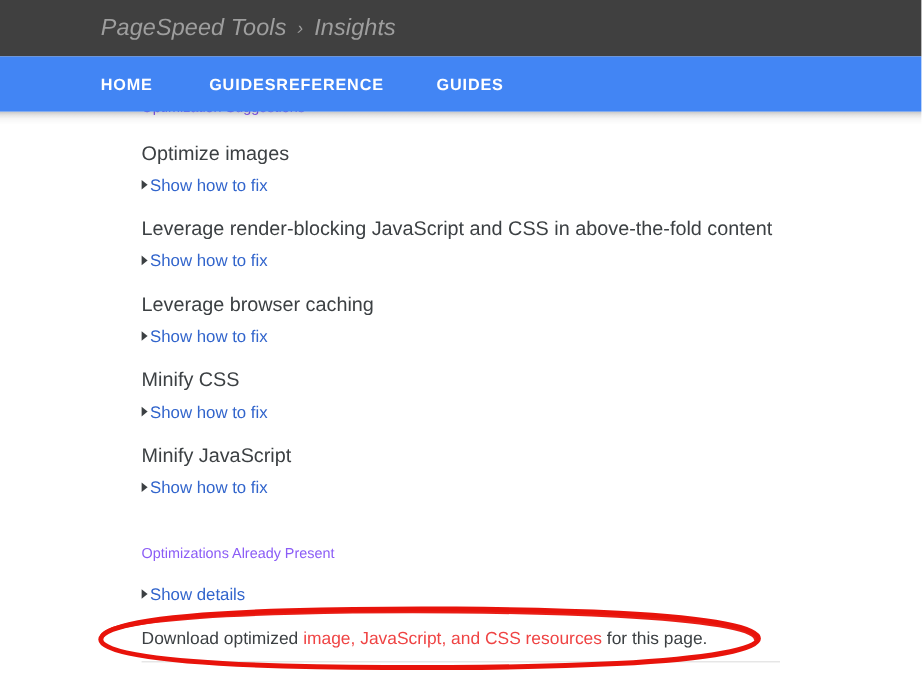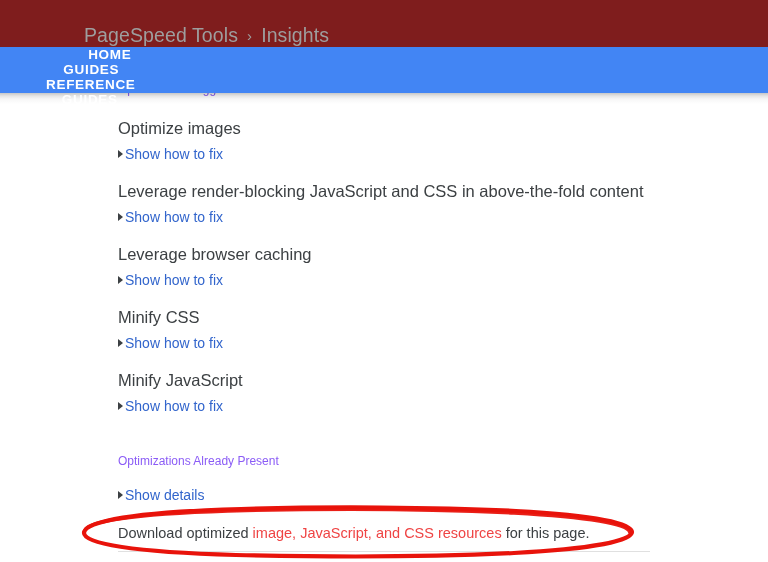--- a/index.html
+++ b/index.html
@@ -15,23 +15,24 @@
     position: relative;
   }
 
   
   .breadcrumb-band {
     position: absolute;
     left: 0;
     top: 0;
     width: 768px;
     height: 47px;
-    background: #7f1d1d;
-    display: flex;
-    align-items: flex-end;
+    background: #404040;
+    display: flex;
+    align-items: center;
+    font-style: italic;
   }
   .breadcrumb {
     margin-left: 84px;
     font-size: 19.5px;
     color: #9e9e9e;
     letter-spacing: 0.1px;
     white-space: nowrap;
     display: flex;
     align-items: center;
     gap: 9px;
@@ -53,33 +54,32 @@
     background: #4285f4;
     z-index: 20;
   }
   .nav-items {
     position: absolute;
     left: 0;
     top: 0;
     height: 46px;
     display: flex;
     align-items: center;
-    flex-direction: column;
   }
   .nav-item {
     color: #ffffff;
     font-size: 13.5px;
     font-weight: bold;
     letter-spacing: 0.7px;
     text-decoration: none;
     white-space: nowrap;
   }
   .nav-item.i0 { margin-left: 84px; }
   .nav-item.i1 { margin-left: 47px; }
-  .nav-item.i2 { margin-left: 46px; }
+  .nav-item.i2 { }
   .nav-item.i3 { margin-left: 44px; }
 
   
   .nav-shadow {
     position: absolute;
     left: 0;
     top: 93px;
     width: 768px;
     height: 11px;
     background: linear-gradient(to bottom,

